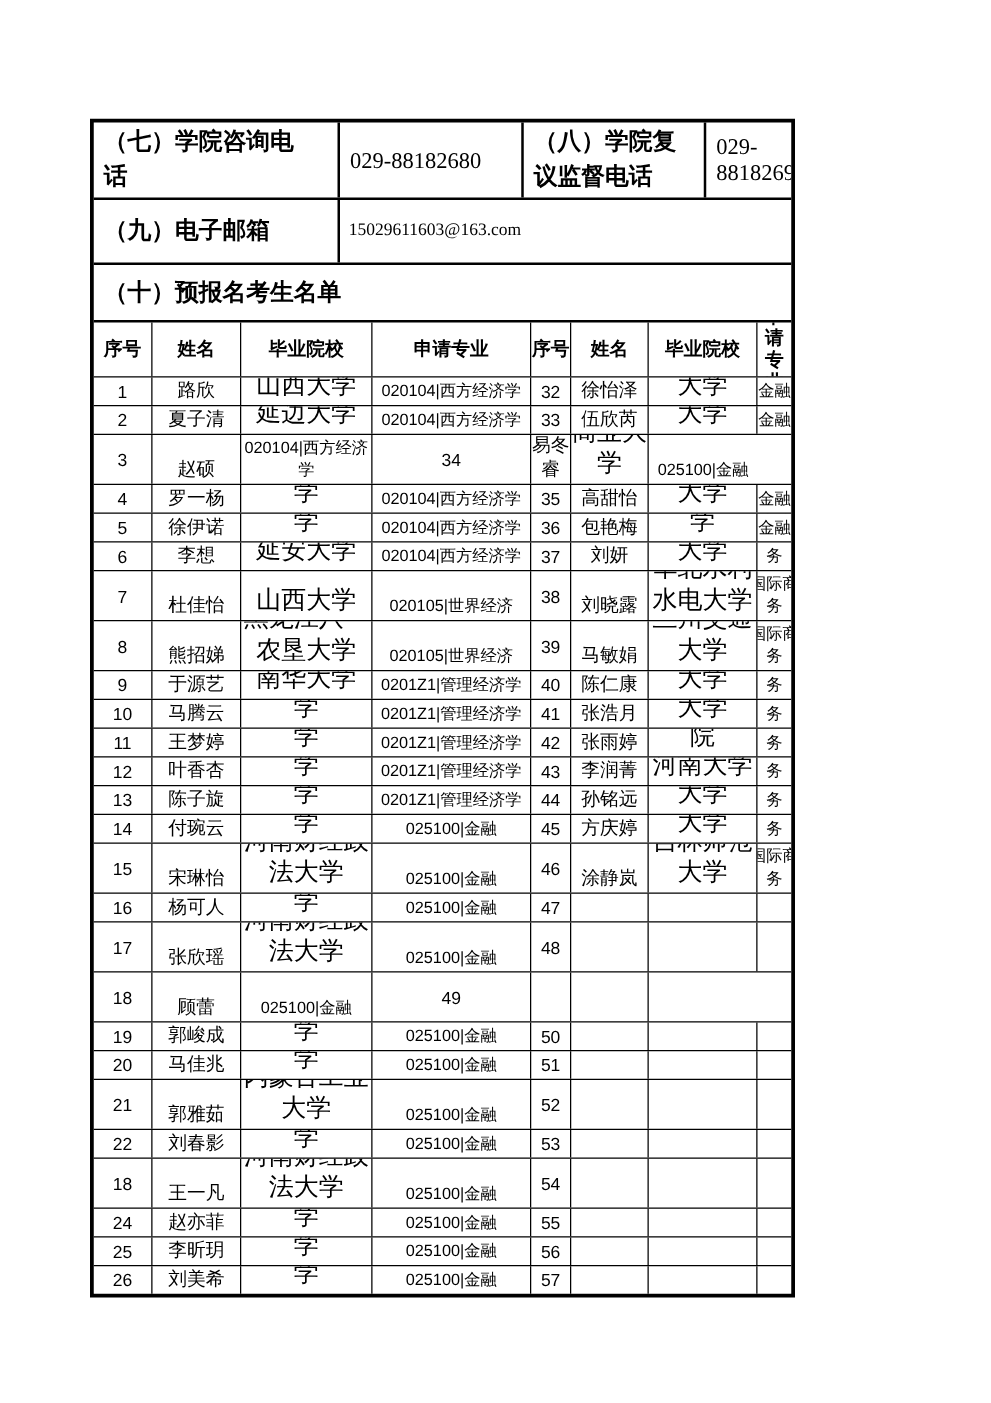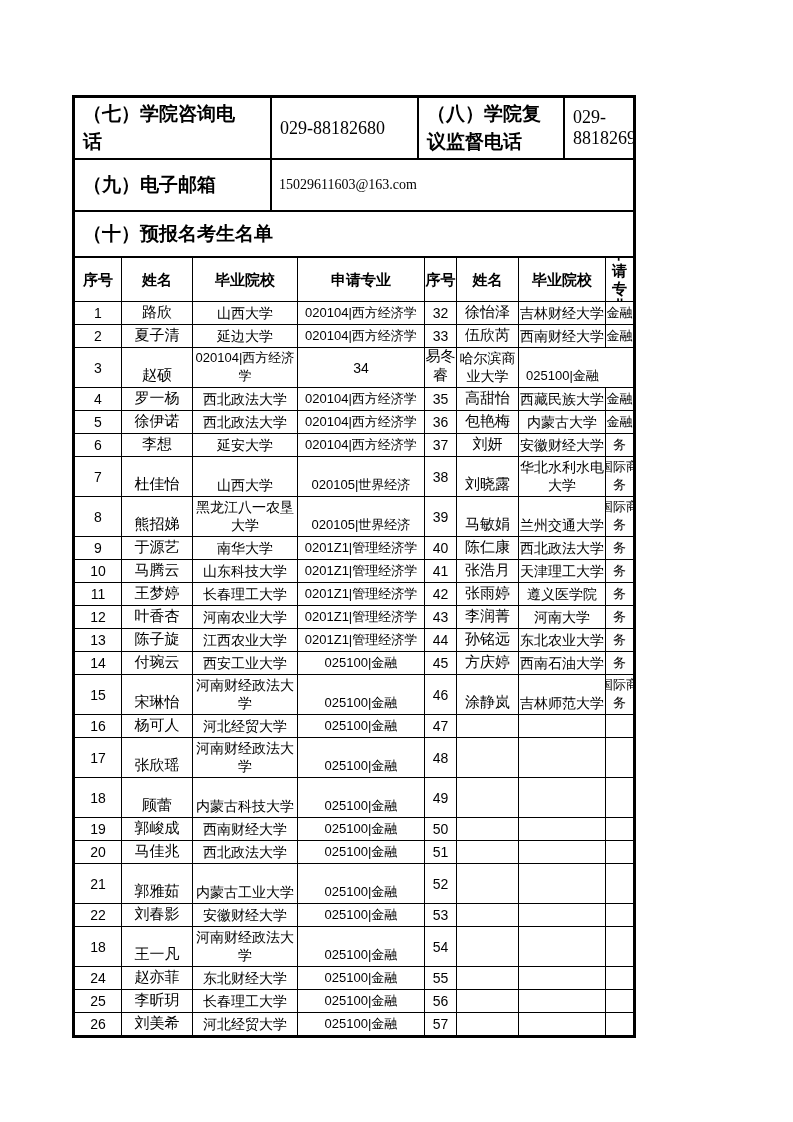--- a/index.html
+++ b/index.html
@@ -56,21 +56,21 @@
   }
   .no{
     align-items:center;justify-content:center;
     font-size:14px;
   }
   .name,.school,.major{
     align-items:flex-end;justify-content:center;text-align:center;
     padding-bottom:2px;
   }
   .name{font-family:"Liberation Serif","DejaVu Serif",serif;font-size:15px;}
-  .school{font-family:Liberation Sans, sans-serif;font-size:14px;line-height:1.25;}
+  .school{font-family:Liberation Mono, monospace;font-size:20px;line-height:1.25;}
   .major{font-size:13px;}
 </style>
 </head>
 <body>
 
 <div class="doc">
 
   <div class="row top-row">
     <div class="cell label-cell">（七）学院咨询电
 话</div>
@@ -283,21 +283,20 @@
     <div class="cell major">025100|金融</div>
     <div class="cell no">48</div>
     <div class="cell name"></div>
     <div class="cell school"></div>
     <div class="cell major last"></div>
   </div>
 
   <div class="row body-row tall">
     <div class="cell no">18</div>
     <div class="cell name">顾蕾</div>
-    <div class="cell school">内蒙古科技大学</div>
     <div class="cell major">025100|金融</div>
     <div class="cell no">49</div>
     <div class="cell name"></div>
     <div class="cell school"></div>
     <div class="cell major last"></div>
   </div>
 
   <div class="row body-row">
     <div class="cell no">19</div>
     <div class="cell name">郭峻成</div>

